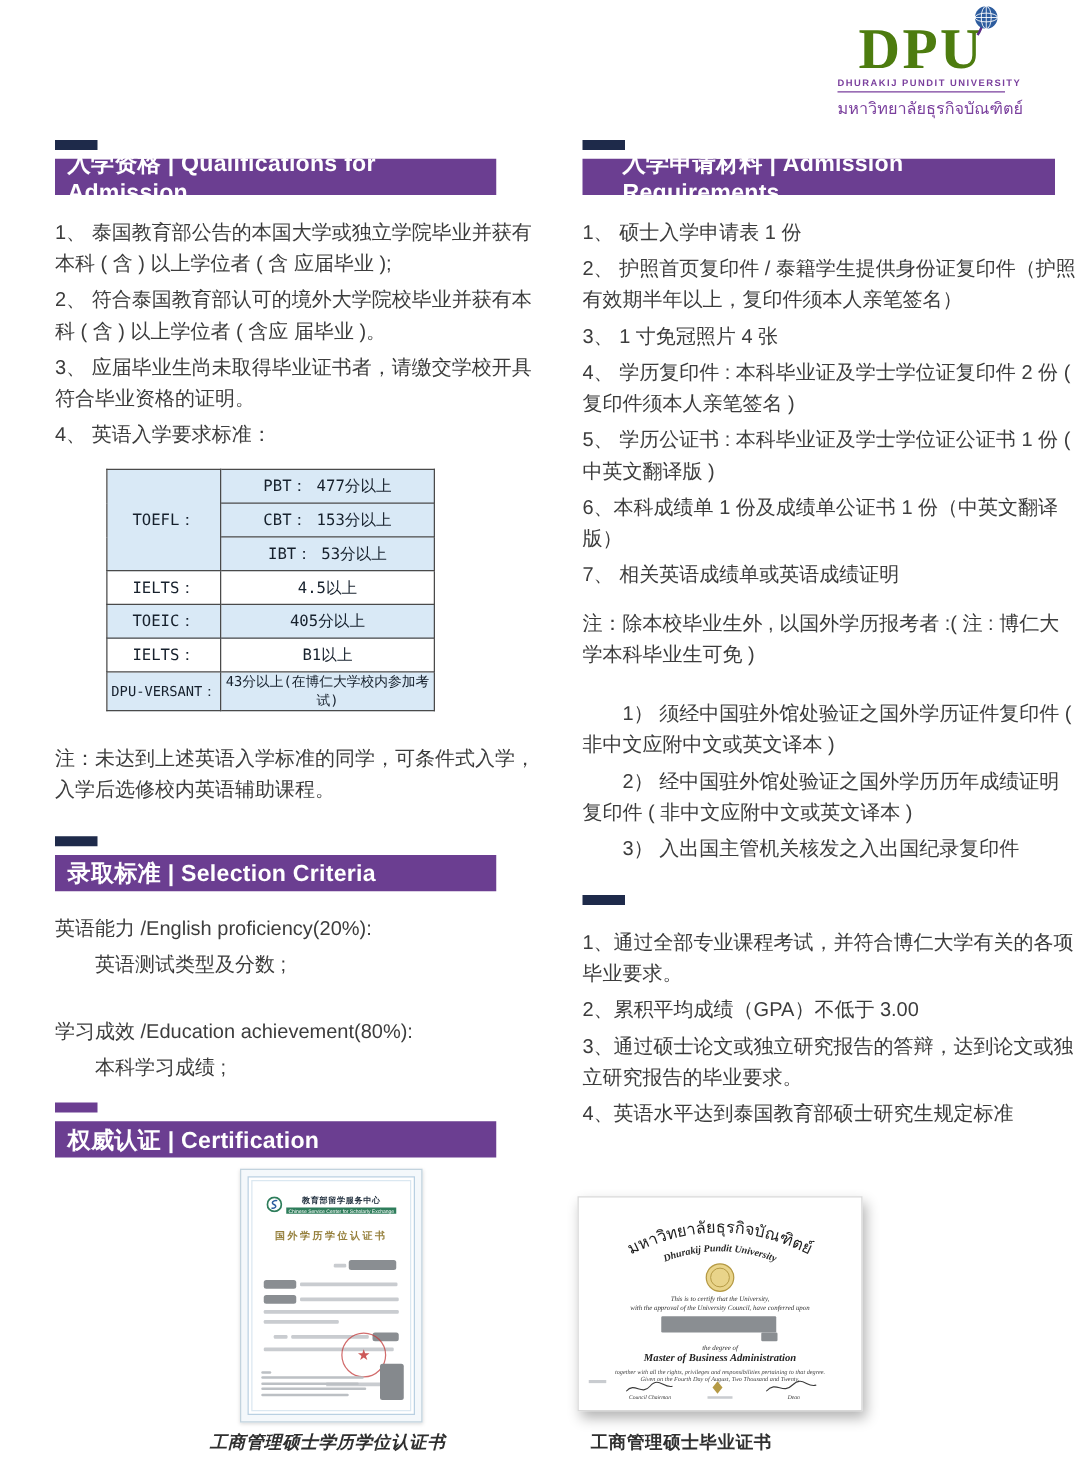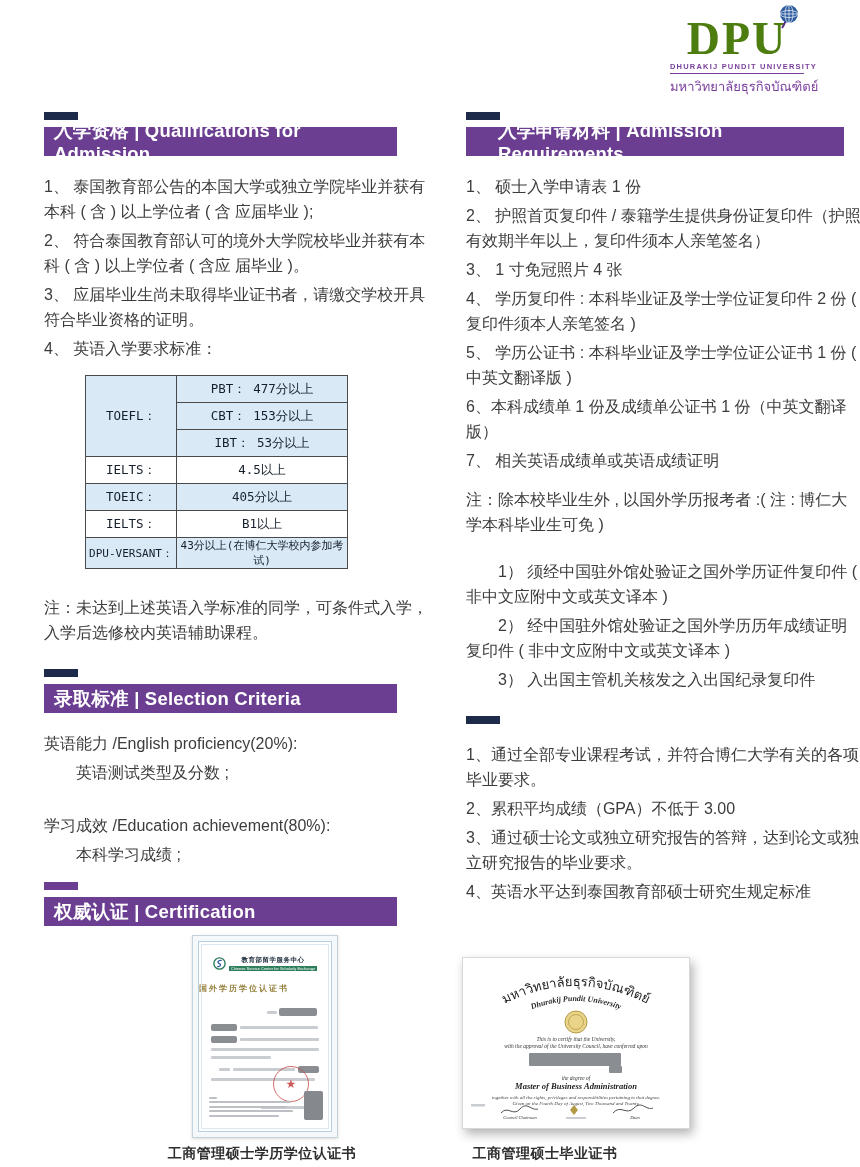--- a/index.html
+++ b/index.html
@@ -63,21 +63,21 @@
     position:absolute;inset:5px;background:#ffffff;border:1px solid #b9d0e2;outline:1px solid #dbe8f1;outline-offset:-4px;
   }
   .c1-header{display:flex;justify-content:center;align-items:center;gap:3px;margin-top:14px;}
   .c1-title-wrap{text-align:center;}
   .c1-issuer{font-size:6.5px;font-weight:bold;color:#1c2b3a;letter-spacing:0.5px;white-space:nowrap;}
   .c1-issuer-en{
     margin-top:1px;background:#2e7d5b;color:#ffffff;font-size:4px;line-height:5px;
     padding:0 2px;white-space:nowrap;overflow:hidden;
   }
   .c1-doc-title{
-    text-align:left;margin-top:12px;font-size:8px;letter-spacing:2px;color:#96803d;font-weight:bold;
+    text-align:center;margin-top:12px;font-size:8px;letter-spacing:2px;color:#96803d;font-weight:bold;
   }
   .c1-serial{position:absolute;top:66px;right:14px;display:flex;align-items:center;gap:2px;}
   .tiny-bar{background:#c9ccd0;height:3px;border-radius:1px;}
   .redact{background:#8a8e92;border-radius:2px;}
   .c1-body{position:absolute;left:12px;right:12px;top:82px;}
   .c1-line{display:flex;align-items:center;gap:3px;margin-bottom:5px;}
   .stamp{
     position:absolute;left:74px;top:124px;width:34px;height:34px;border-radius:50%;
     border:1.5px solid rgba(195,59,59,0.75);display:flex;align-items:center;justify-content:center;
     color:rgba(195,59,59,0.85);font-size:12px;
@@ -86,21 +86,21 @@
   .c1-foot{position:absolute;left:10px;bottom:12px;}
   .c1-foot div{height:2px;background:#bcc0c4;margin-bottom:2.5px;border-radius:1px;}
   .c1-redact-block{position:absolute;right:8px;bottom:11px;width:19px;height:29px;background:#85898d;border-radius:2px;}
   .cert2{
     position:absolute;left:462px;top:957px;width:226px;height:170px;background:#ffffff;
     border:1px solid #d8d8d8;box-shadow:3px 5px 10px rgba(0,0,0,0.3);
   }
   .caption{
     position:absolute;top:1145px;font-size:14px;font-weight:bold;color:#2f2f2f;text-align:center;letter-spacing:0.5px;
   }
-  .caption.left{left:112px;width:300px;}
+  .caption.left{left:112px;width:300px;font-style:italic;}
   .caption.right{left:415px;width:260px;}
   .serif-it{font-family:"Liberation Serif","DejaVu Serif",serif;font-style:italic;}
 </style>
 </head>
 <body>
 
 <div class="page">
 
   <div class="logo">
     <div class="dpu-row">

